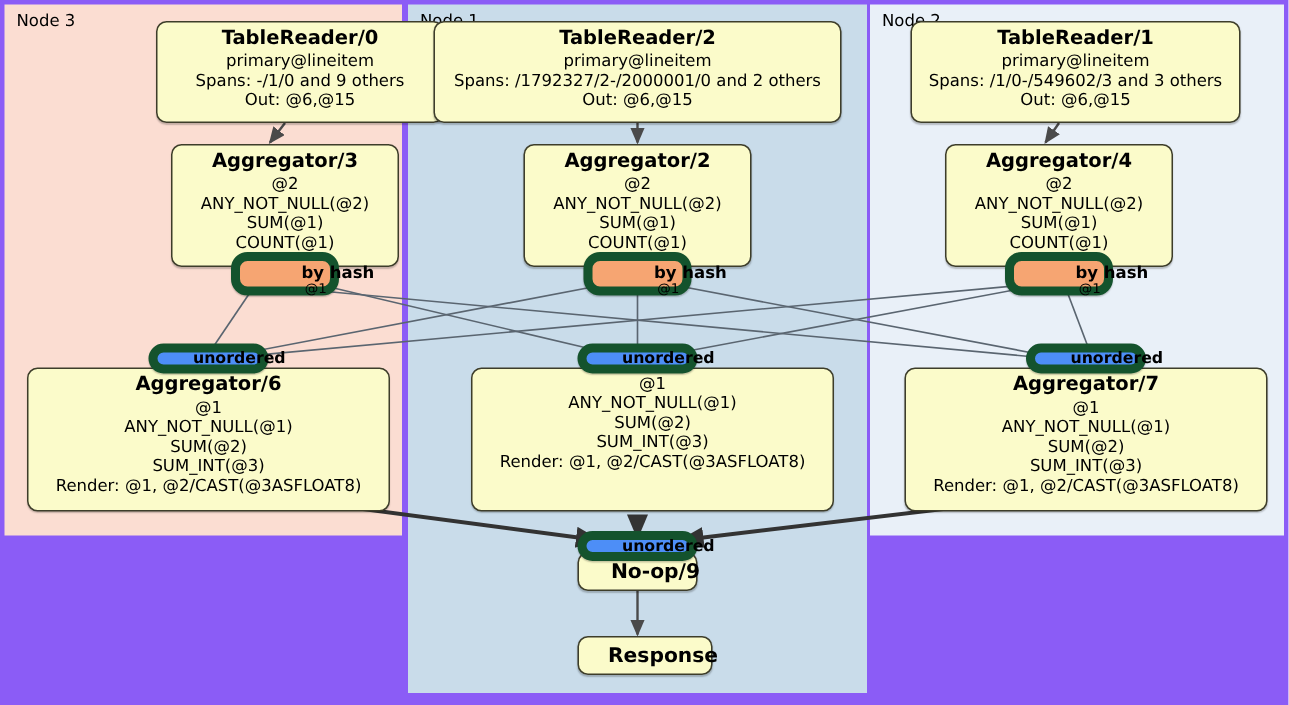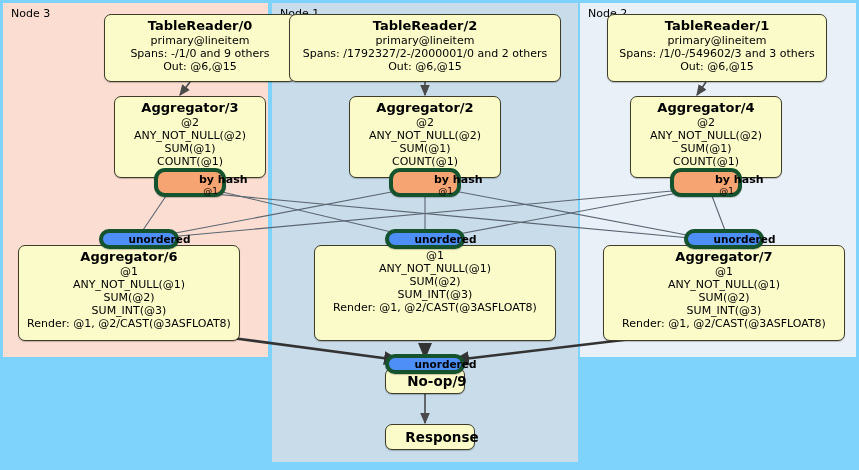--- a/index.html
+++ b/index.html
@@ -4,21 +4,21 @@
 <style>
   html, body {
     margin: 0;
     padding: 0;
     background: #ffffff;
   }
   #root {
     position: relative;
     width: 859px;
     height: 470px;
-    background: #7dd3fc;
+    background: #8b5cf6;
     font-family: "DejaVu Sans", "Liberation Sans", sans-serif;
     overflow: hidden;
   }
 
   
   .panel {
     position: absolute;
     box-sizing: border-box;
   }
   .panel-label {
@@ -72,21 +72,21 @@
   .proc.simple .title {
     font-size: 13.5px;
     margin-left: 24px;
   }
 
   
   .badge {
     position: absolute;
     box-sizing: border-box;
     border-radius: 11px;
-    border: 4px solid #14532d;
+    border: 6px solid #14532d;
     text-align: center;
     color: #000000;
     box-shadow: 0 1px 1px rgba(0,0,0,0.22);
     z-index: 5;
     padding-left: 41px;
   }
   .badge.hash {
     background: #f6a572;
     padding-top: 2px;
   }
@@ -235,21 +235,21 @@
   </div>
 
   <div class="badge unordered" style="left:385px; top:229px; width:80px; height:20px;">
     <span>unordered</span>
   </div>
 
   <div class="badge unordered" style="left:684px; top:229px; width:80px; height:20px;">
     <span>unordered</span>
   </div>
 
-  <div class="proc" style="left:18px; top:245px; width:222px; height:96px;">
+  <div class="proc" style="left:18px; top:245px; width:242px; height:96px;">
     <div class="title">Aggregator/6</div>
     <div class="line">@1</div>
     <div class="line">ANY_NOT_NULL(@1)</div>
     <div class="line">SUM(@2)</div>
     <div class="line">SUM_INT(@3)</div>
     <div class="line">Render: @1, @2/CAST(@3ASFLOAT8)</div>
   </div>
 
   <div class="proc" style="left:314px; top:245px; width:242px; height:96px;">
     <div class="line">@1</div>

